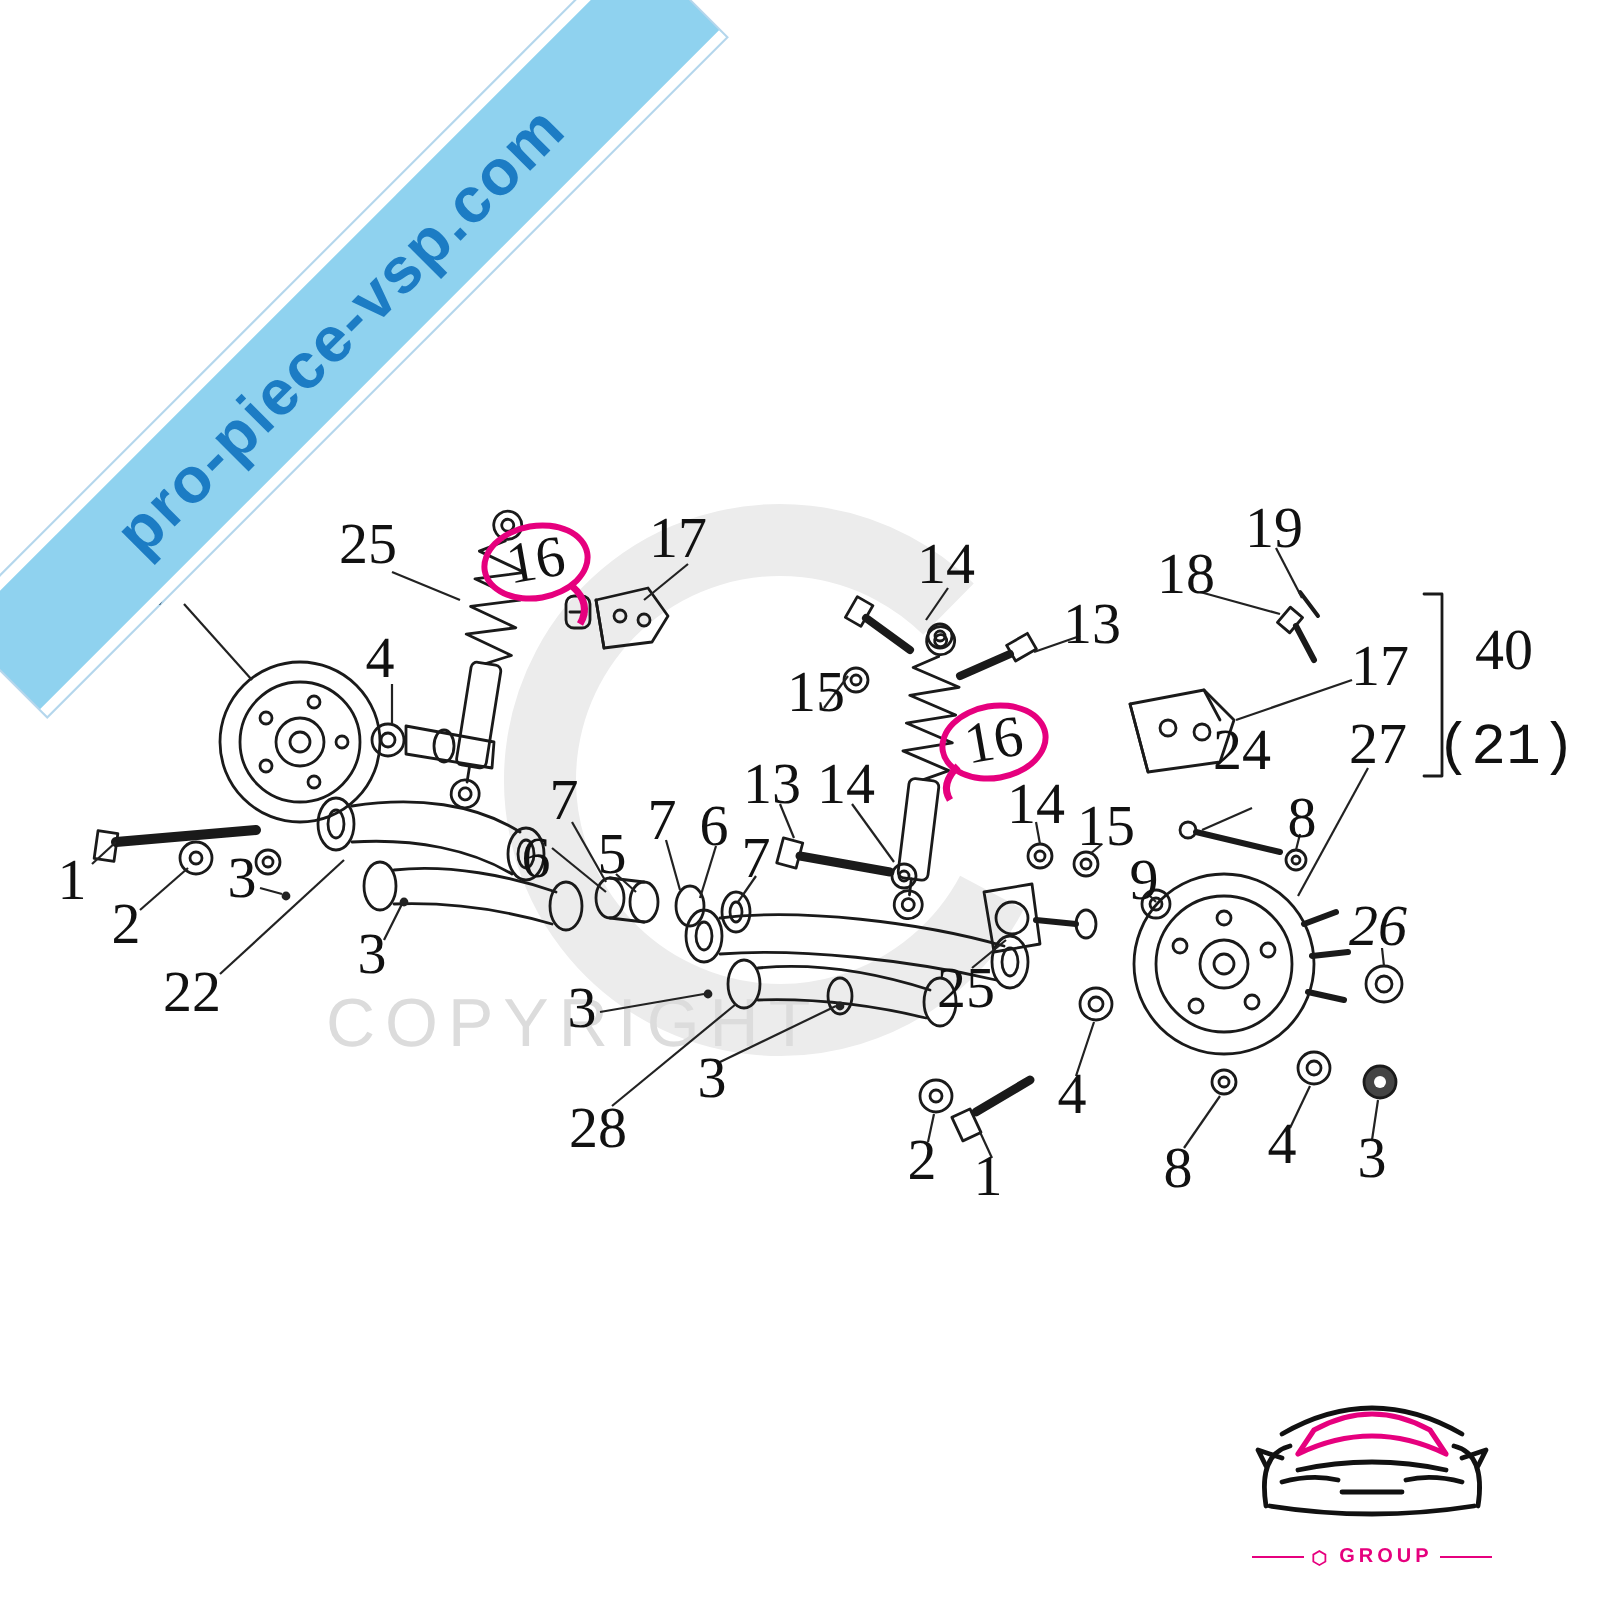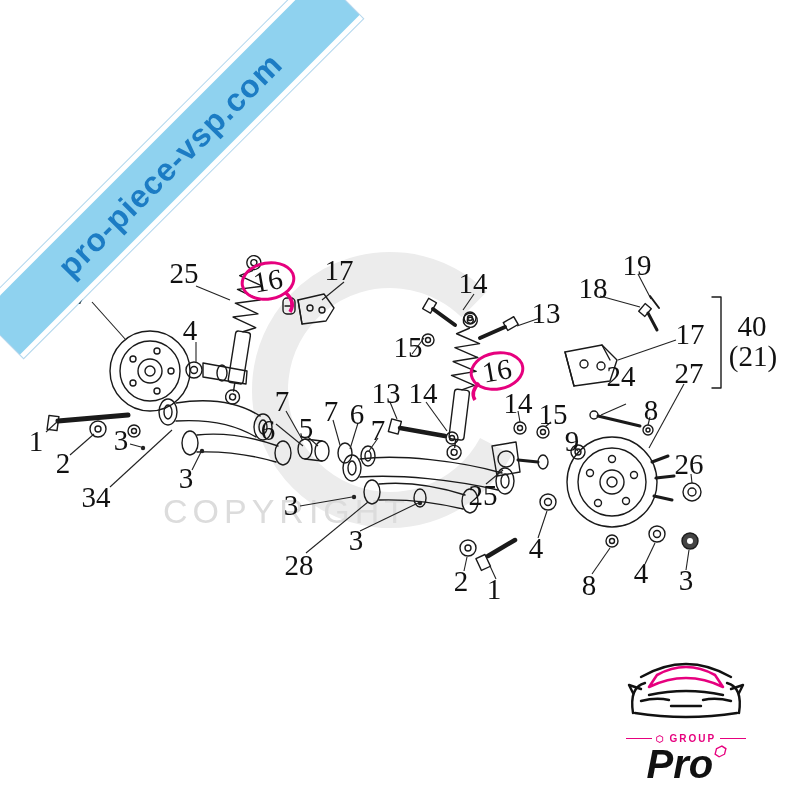--- a/index.html
+++ b/index.html
@@ -333,49 +333,49 @@
       <div class="callout" style="left: 339px; top: 270px;">17</div>
       <div class="callout" style="left: 473px; top: 283px;">14</div>
       <div class="callout" style="left: 546px; top: 313px;">13</div>
       <div class="callout" style="left: 593px; top: 288px;">18</div>
       <div class="callout" style="left: 637px; top: 265px;">19</div>
       <div class="callout" style="left: 190px; top: 330px;">4</div>
       <div class="callout" style="left: 408px; top: 347px;">15</div>
       <div class="callout circled" style="left: 497px; top: 371px;">16</div>
       <div class="callout" style="left: 690px; top: 334px;">17</div>
       <div class="callout" style="left: 752px; top: 326px;">40</div>
-      <div class="callout" style="left: 753px; top: 356px;">(21)</div>
+      <div class="callout" style="left: 753px; top: 374px; font-family: Liberation Mono, monospace;">(21)</div>
       <div class="callout" style="left: 689px; top: 373px;">27</div>
       <div class="callout" style="left: 621px; top: 376px; text-align: center;">24</div>
       <div class="callout" style="left: 651px; top: 410px;">8</div>
       <div class="callout" style="left: 386px; top: 393px;">13</div>
       <div class="callout" style="left: 423px; top: 393px;">14</div>
       <div class="callout" style="left: 518px; top: 403px;">14</div>
       <div class="callout" style="left: 553px; top: 414px;">15</div>
       <div class="callout" style="left: 572px; top: 441px;">9</div>
       <div class="callout" style="left: 282px; top: 401px;">7</div>
       <div class="callout" style="left: 268px; top: 430px;">6</div>
       <div class="callout" style="left: 306px; top: 428px;">5</div>
       <div class="callout" style="left: 331px; top: 411px;">7</div>
       <div class="callout" style="left: 357px; top: 414px;">6</div>
       <div class="callout" style="left: 378px; top: 430px;">7</div>
       <div class="callout" style="left: 36px; top: 441px;">1</div>
       <div class="callout" style="left: 63px; top: 463px;">2</div>
       <div class="callout" style="left: 121px; top: 440px;">3</div>
-      <div class="callout" style="left: 96px; top: 497px;">34</div>
+      <div class="callout" style="left: 96px; top: 497px;">22</div>
       <div class="callout" style="left: 186px; top: 478px;">3</div>
       <div class="callout" style="left: 291px; top: 505px;">3</div>
       <div class="callout" style="left: 299px; top: 565px;">28</div>
       <div class="callout" style="left: 356px; top: 540px;">3</div>
       <div class="callout" style="left: 483px; top: 495px;">25</div>
       <div class="callout" style="left: 536px; top: 548px;">4</div>
       <div class="callout" style="left: 461px; top: 581px;">2</div>
       <div class="callout" style="left: 494px; top: 589px;">1</div>
       <div class="callout" style="left: 589px; top: 585px;">8</div>
-      <div class="callout" style="left: 689px; top: 464px;">26</div>
+      <div class="callout" style="left: 689px; top: 464px; font-style: italic;">26</div>
       <div class="callout" style="left: 641px; top: 573px;">4</div>
       <div class="callout" style="left: 686px; top: 580px;">3</div>
     </div>
 
   <div class="banner">
     <span class="banner-text">pro-piece-vsp.com</span>
   </div>
 
   <div class="logo">
     <svg width="150" height="88" viewBox="0 0 150 88">
@@ -392,18 +392,15 @@
         <path d="M 60 63 L 90 63"></path>
       </g>
       <path class="car-windshield" d="M 38 44 Q 75 26 112 44 L 104 32 Q 75 16 46 32 Z"></path>
     </svg>
     <div class="group-line">
       <span class="rule"></span>
       <span class="hex">⬡</span>
       <span>GROUP</span>
       <span class="rule"></span>
     </div>
-    <div class="brand-top">
-      <span>Pro</span><span class="hex-mark">⬡</span>
-    </div>
   </div>
 
 </div>
 
 </body></html>

